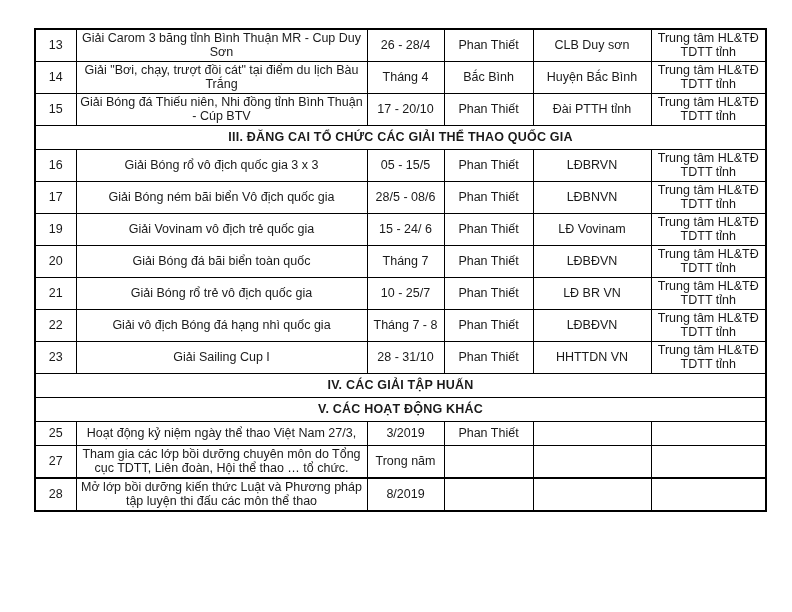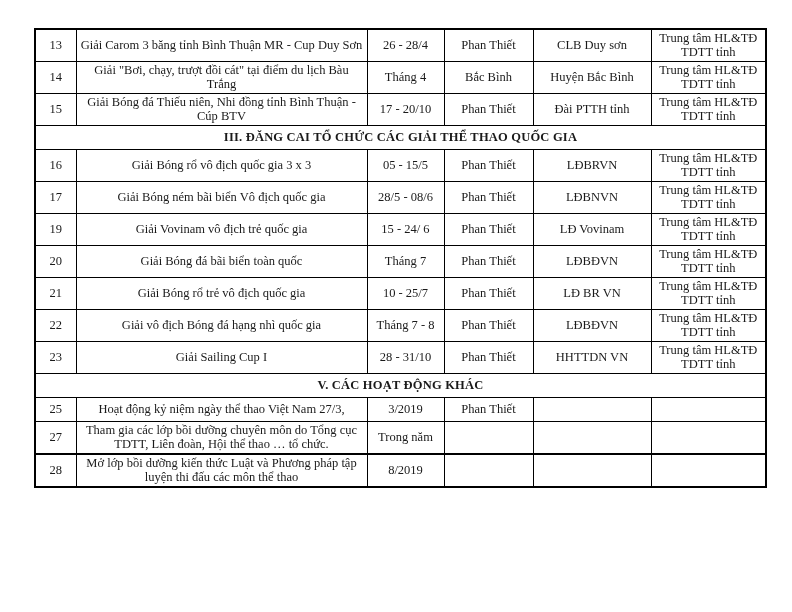--- a/index.html
+++ b/index.html
@@ -6,21 +6,21 @@
     margin: 0;
     padding: 0;
     background: #ffffff;
   }
   .sheet {
     position: relative;
     width: 792px;
     height: 612px;
     background: #ffffff;
     overflow: hidden;
-    font-family: Liberation Serif, serif;
+    font-family: Liberation Sans, sans-serif;
     color: #1a1a1a;
   }
   table.schedule {
     position: absolute;
     left: 34px;
     top: 28px;
     width: 731px;
     border-collapse: collapse;
     table-layout: fixed;
     border: 2px solid #000;
@@ -159,20 +159,23 @@
 
   <tr>
     <td class="c-num">23</td>
     <td class="c-name">Giải Sailing Cup I</td>
     <td class="c-time">28 - 31/10</td>
     <td class="c-loc">Phan Thiết</td>
     <td class="c-org">HHTTDN VN</td>
     <td class="c-sup">Trung tâm HL&amp;TĐ TDTT tỉnh</td>
   </tr>
 
+  <tr>
+    <td class="c-section" colspan="6">IV. CÁC GIẢI TẬP HUẤN</td>
+  </tr>
 
 
   <tr>
     <td class="c-section" colspan="6">V. CÁC HOẠT ĐỘNG KHÁC</td>
   </tr>
 
   <tr>
     <td class="c-num">25</td>
     <td class="c-name">Hoạt động kỷ niệm ngày thể thao Việt Nam 27/3,</td>
     <td class="c-time">3/2019</td>

